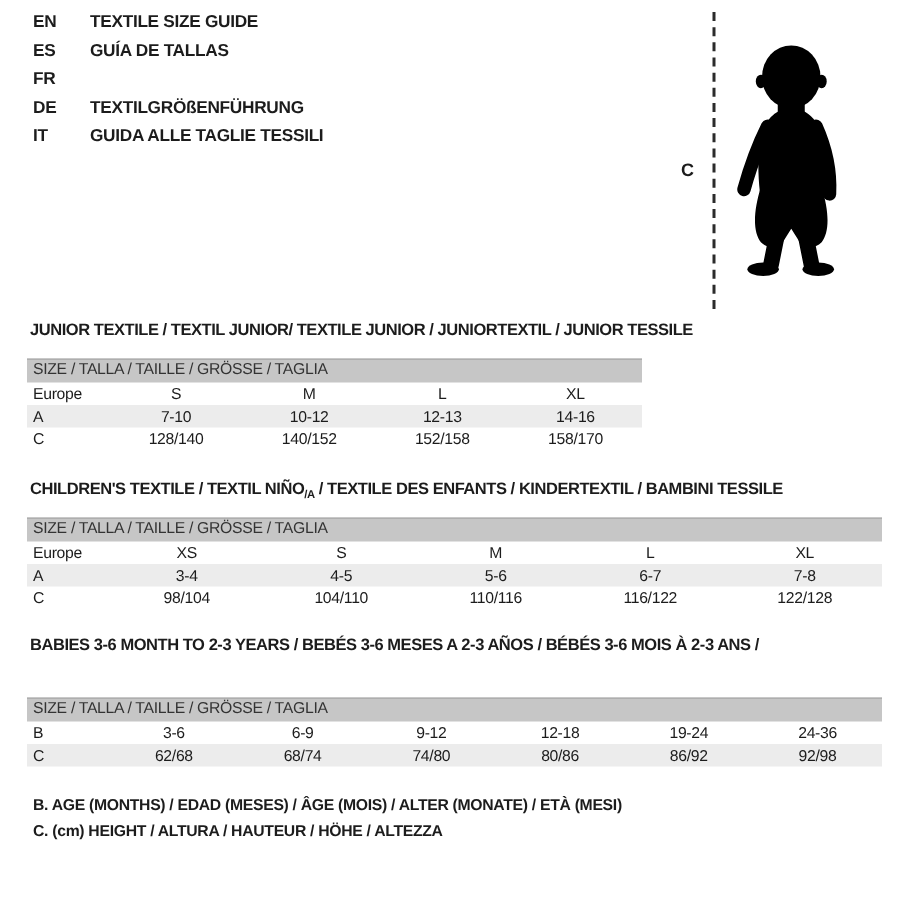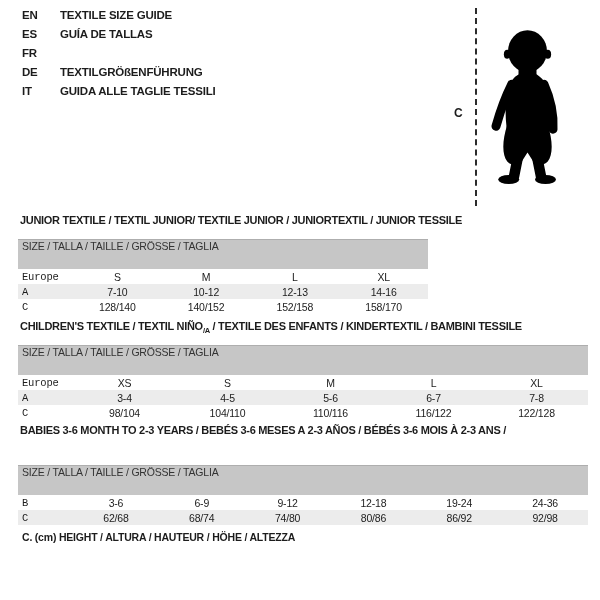--- a/index.html
+++ b/index.html
@@ -34,28 +34,28 @@
   .tbl-title {
     position: absolute; left: 20px; font-weight: 700; font-size: 11px;
     white-space: nowrap; letter-spacing: -0.3px;
   }
   .tbl-title .sub { font-size: 7.5px; vertical-align: sub; }
   .title-line2 { display: block; margin-top: 4px; }
 
   
   .size-table { position: absolute; left: 18px; }
   .size-bar {
-    height: 30px; background: var(--bar, #c6c6c6);
+    height: 16px; background: var(--bar, #c6c6c6);
     border-top: 1px solid #aeaeae;
     font-size: 10.5px; color: #333; line-height: 13px; padding-left: 4px;
     white-space: nowrap; overflow: hidden;
   }
   .trow { display: flex; height: 15px; align-items: center; font-size: 10.5px; }
   .trow.shaded { background: var(--altrow, #ececec); }
-  .tlabel { width: 55px; padding-left: 4px; flex: none; font-family: Liberation Mono, monospace; }
+  .tlabel { width: 55px; padding-left: 4px; flex: none; }
   .tcell { flex: 1; text-align: center; }
 
   .t1 { width: 410px; top: 239px; }
   .t2 { width: 570px; top: 345px; }
   .t3 { width: 570px; top: 465px; }
 
   
   .footnotes { position: absolute; left: 22px; top: 531px; }
   .footnote { height: 17px; font-weight: 700; font-size: 10.5px; white-space: nowrap; }
 </style>
@@ -194,14 +194,15 @@
         <span class="tcell">68/74</span>
         <span class="tcell">74/80</span>
         <span class="tcell">80/86</span>
         <span class="tcell">86/92</span>
         <span class="tcell">92/98</span>
       </div>
     </div>
 </div>
 
 <div class="footnotes">
+  <div class="footnote">B. AGE (MONTHS) / EDAD (MESES) / ÂGE (MOIS) / ALTER (MONATE) / ETÀ (MESI)</div>
   <div class="footnote">C. (cm) HEIGHT / ALTURA / HAUTEUR / HÖHE / ALTEZZA</div>
 </div>
 
 </body></html>

